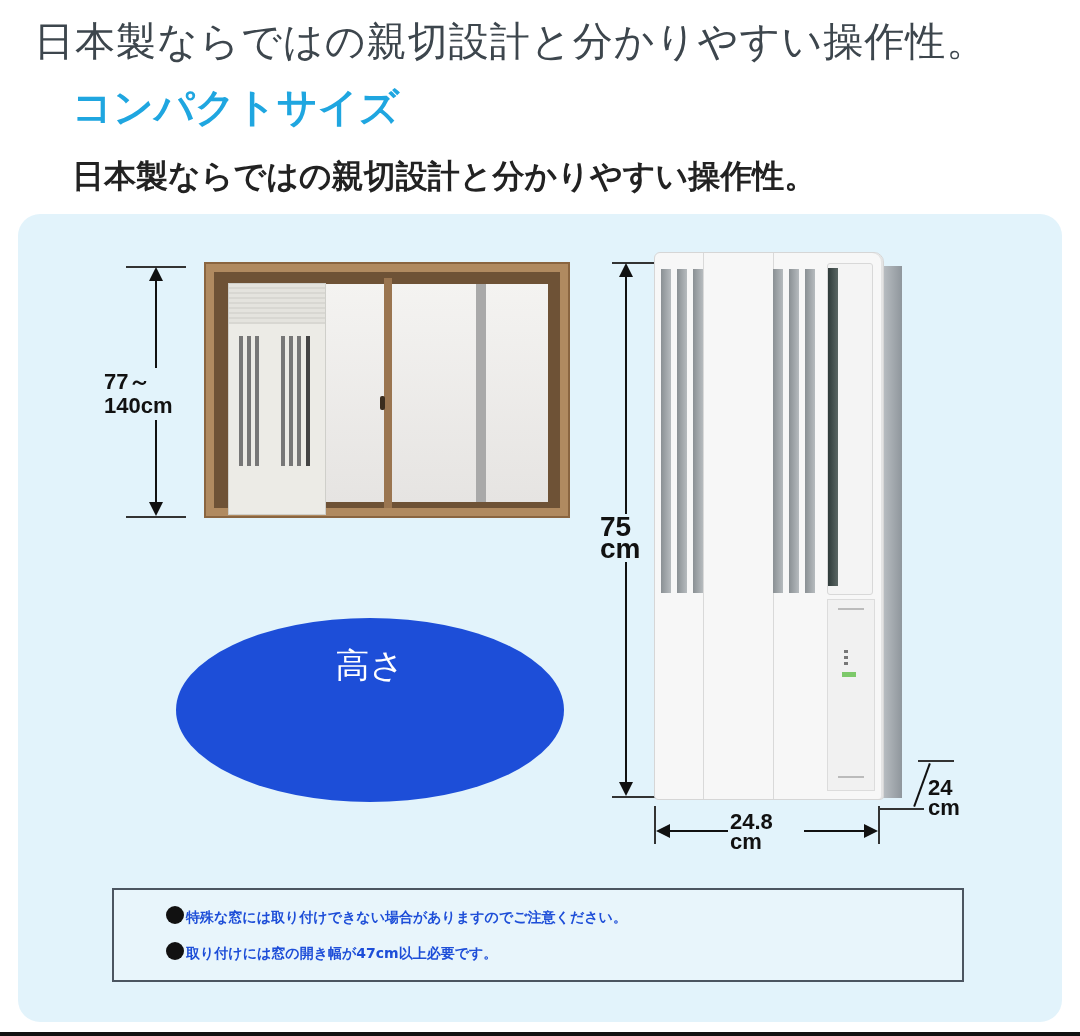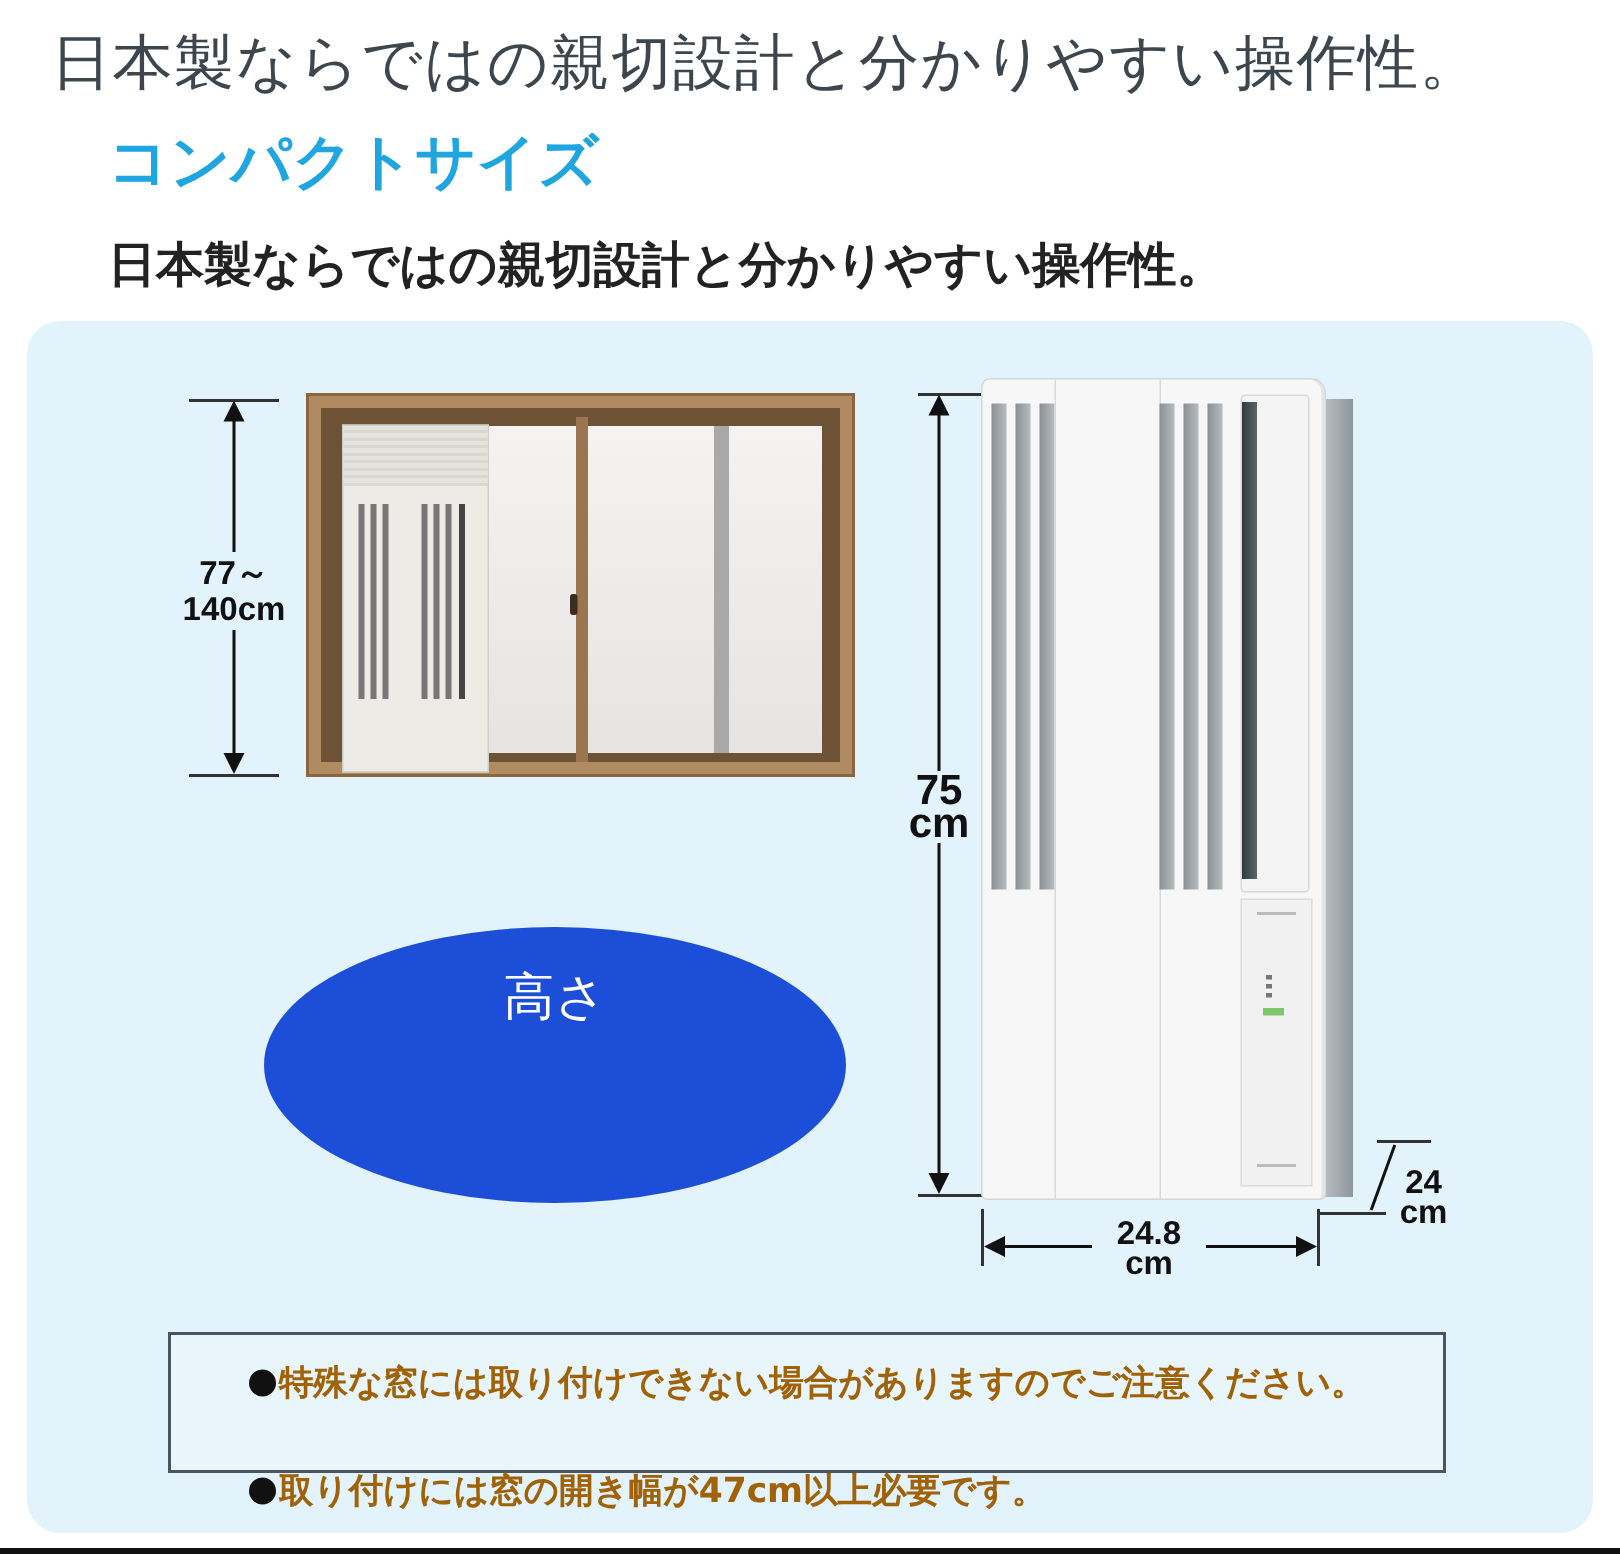--- a/index.html
+++ b/index.html
@@ -7,21 +7,21 @@
   .headline{position:absolute;left:34px;top:14px;font-size:40px;color:#3d464d;letter-spacing:1px;white-space:nowrap;}
   .subhead{position:absolute;left:72px;top:80px;font-size:40px;font-weight:bold;color:#1fa6e0;white-space:nowrap;}
   .lead{position:absolute;left:72px;top:155px;font-size:32px;font-weight:bold;color:#222;white-space:nowrap;}
   .panel{position:absolute;left:18px;top:214px;width:1044px;height:808px;background:#e2f3fb;border-radius:22px;}
   .bottom-line{position:absolute;left:0;top:1032px;width:1080px;height:4px;background:#111;}
   .tick{position:absolute;height:2px;background:#333;}
   .arrow-up{position:absolute;width:0;height:0;border-left:7px solid transparent;border-right:7px solid transparent;border-bottom:14px solid #111;}
   .arrow-down{position:absolute;width:0;height:0;border-left:7px solid transparent;border-right:7px solid transparent;border-top:14px solid #111;}
   .arrow-left{position:absolute;width:0;height:0;border-top:7px solid transparent;border-bottom:7px solid transparent;border-right:14px solid #111;}
   .arrow-right{position:absolute;width:0;height:0;border-top:7px solid transparent;border-bottom:7px solid transparent;border-left:14px solid #111;}
-  .dim-label{position:absolute;font-family:"Liberation Sans",sans-serif;font-weight:bold;color:#111;text-align:center;line-height:1;background:#e2f3fb;}
+  .dim-label{position:absolute;font-family:"Liberation Sans",sans-serif;font-weight:bold;color:#111;text-align:left;line-height:1;background:#e2f3fb;}
 
   .window-frame{position:absolute;left:204px;top:262px;width:366px;height:256px;background:#b08a60;box-shadow:inset 0 0 0 2px #8a6540;}
   .window-inner{position:absolute;left:10px;top:10px;right:10px;bottom:10px;background:#6e5236;}
   .glass{position:absolute;background:linear-gradient(180deg,#f4f3f1,#e6e4e2);}
   .sash-bar{position:absolute;background:#9a7550;}
   .mini-ac{position:absolute;left:14px;top:11px;width:96px;height:230px;background:#ecebe6;border:1px solid #cfcfca;}
   .mini-ac .top{position:absolute;left:0;top:0;right:0;height:40px;background:repeating-linear-gradient(180deg,#e4e3de 0 3px,#d8d7d2 3px 5px);}
   .mini-ac .slot{position:absolute;top:52px;width:4px;height:130px;background:#777;}
   .handle{position:absolute;width:5px;height:14px;background:#3b2d1e;border-radius:2px;}
 
@@ -37,21 +37,21 @@
   .ac-led{position:absolute;left:16px;width:4px;height:3px;background:#777;}
   .ac-display{position:absolute;left:14px;top:72px;width:14px;height:5px;background:#7dc96a;}
   .ac-tinytext{position:absolute;left:10px;width:26px;height:2px;background:#bbb;}
 
   
   .bubble{position:absolute;left:176px;top:618px;width:388px;height:184px;border-radius:50%;background:#1d4ed8;}
   .bubble-text{position:absolute;left:0;top:24px;width:100%;text-align:center;color:#fff;font-size:34px;line-height:46px;font-weight:normal;font-family:"Liberation Sans","DejaVu Sans",sans-serif;}
 
   
   .notes{position:absolute;left:112px;top:888px;width:852px;height:94px;border:2px solid #4b5560;background:#e8f5fb;box-sizing:border-box;}
-  .note{position:absolute;left:52px;font-size:23px;font-weight:bold;color:#a16207;white-space:nowrap;}
+  .note{position:absolute;left:52px;font-size:14px;font-weight:bold;color:#1d4ed8;white-space:nowrap;}
   .note .bullet{display:inline-block;width:18px;height:18px;border-radius:50%;background:#111;vertical-align:-2px;margin-right:2px;}
 </style>
 </head>
 <body>
 
 <div class="headline">日本製ならではの親切設計と分かりやすい操作性。</div>
 <div class="subhead">コンパクトサイズ</div>
 <div class="lead">日本製ならではの親切設計と分かりやすい操作性。</div>
 
 <div class="panel"></div>
@@ -151,18 +151,18 @@
 <div class="bubble">
   <div class="bubble-text">
     <div>高さ</div>
   </div>
 </div>
 
 <div class="notes">
   <div class="note" style="top:16px;">
     <span class="bullet"></span><span>特殊な窓には取り付けできない場合がありますのでご注意ください。</span>
   </div>
-  <div class="note" style="top:52px;margin-top:36px;">
+  <div class="note" style="top:52px;">
     <span class="bullet"></span><span>取り付けには窓の開き幅が47cm以上必要です。</span>
   </div>
 </div>
 
 <div class="bottom-line"></div>
 
 </body></html>

